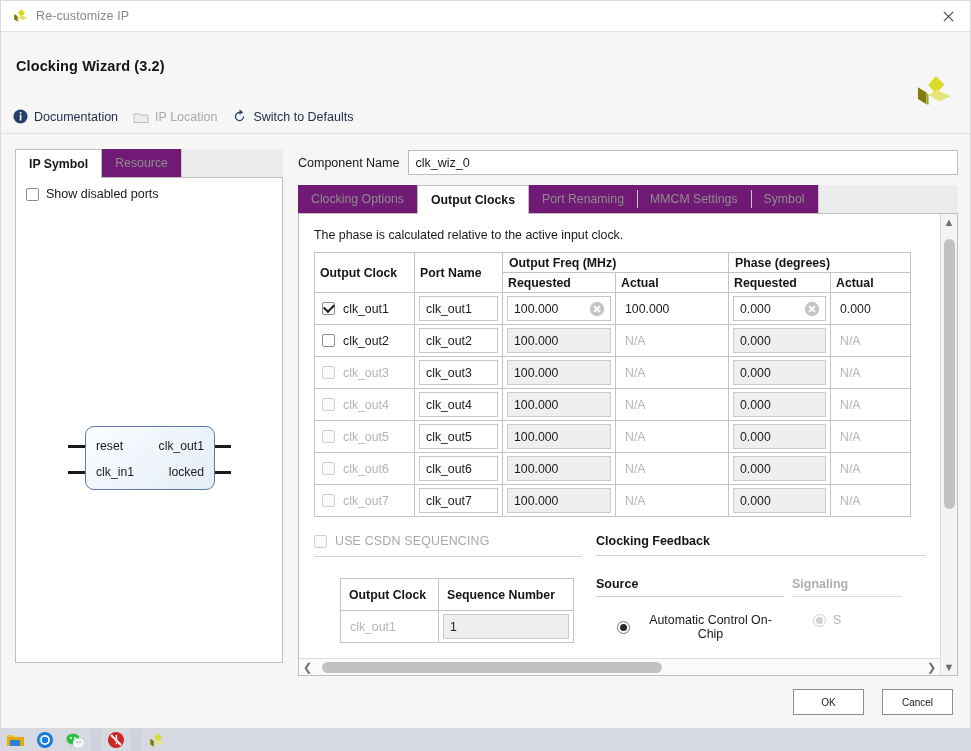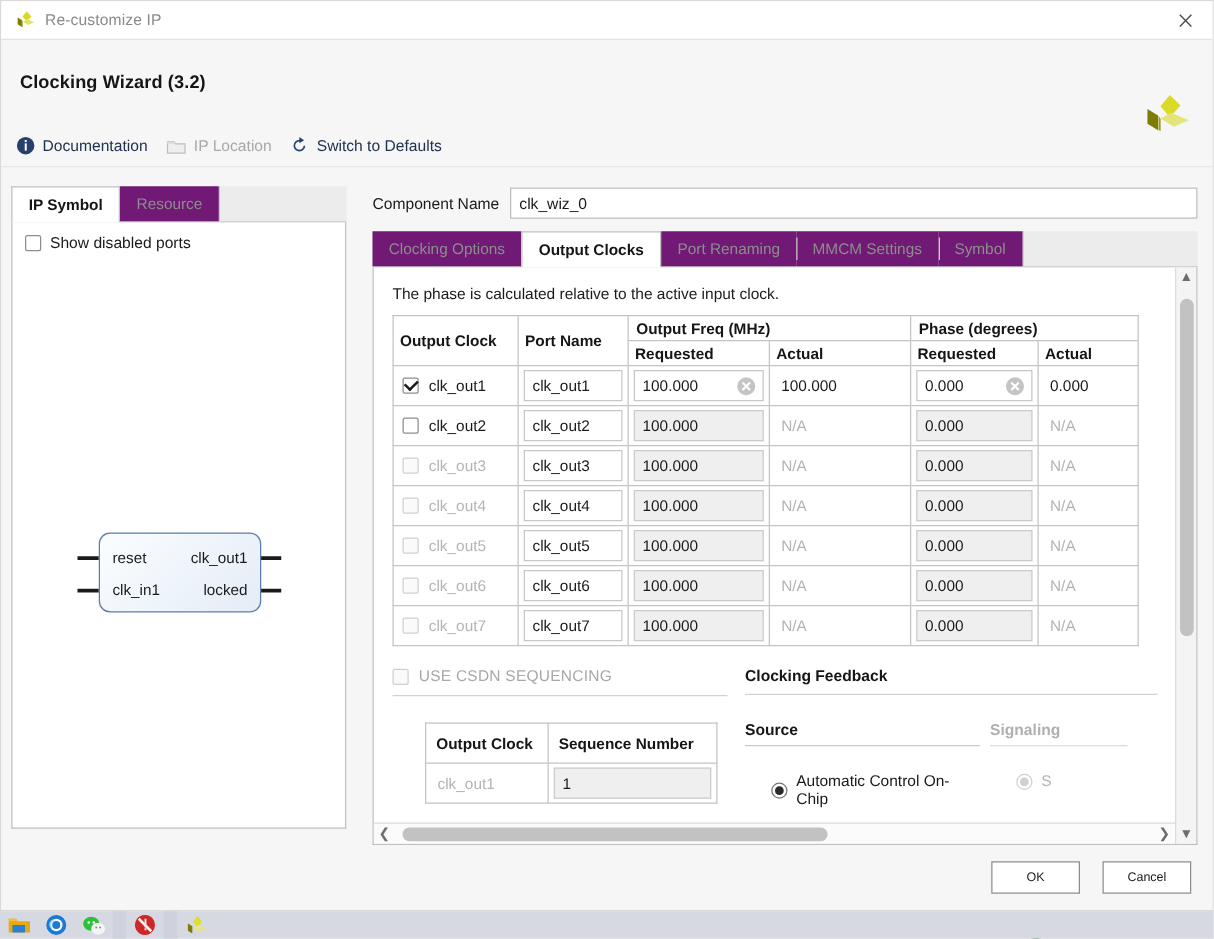--- a/index.html
+++ b/index.html
@@ -58,21 +58,21 @@
   .tb-link {
     display: flex; align-items: center; margin-right: 15px; cursor: pointer;
     height: 22px;
   }
   .tb-link .lbl { font-size: 12.5px; color: #21324e; margin-left: 6px; }
   .tb-link.disabled .lbl { color: #a9a9a9; }
   .tb-link svg { display: block; }
 
   
   #body-area {
-    flex: 1 1 auto; display: flex; padding: 16px 12px 0 8px; gap: 21px;
+    flex: 1 1 auto; display: flex; padding: 16px 12px 0 14px; gap: 15px;
     background: #f6f6f6; position: relative;
   }
 
   
   #left-panel {
     width: 268px; flex: 0 0 268px; display: flex; flex-direction: column;
     height: 513px;
   }
   .tabstrip {
     display: flex; align-items: flex-end; height: 28px;
@@ -207,21 +207,21 @@
   #fb-title { font-size: 12.5px; font-weight: bold; color: #151515;
     padding-bottom: 7px; border-bottom: 1px solid #d2d2d2; }
   #fb-cols { display: flex; margin-top: 21px; }
   #fb-col-src { width: 188px; }
   #fb-col-sig { width: 110px; margin-left: 8px; }
   .fb-colhead {
     font-size: 12.5px; font-weight: bold; color: #151515;
     padding-bottom: 5px; border-bottom: 1px solid #c9c9c9;
   }
   .fb-colhead.dis { color: #b0b0b0; border-bottom-color: #dcdcdc; }
-  .radio-row { display: flex; align-items: center; margin-top: 21px; padding-left: 21px; cursor: pointer; }
+  .radio-row { display: flex; align-items: center; margin-top: 16px; padding-left: 21px; cursor: pointer; text-align: center; }
   .radio-row .lbl { margin-left: 7px; font-size: 12.4px; }
   .radio-row.dis .lbl { color: #b4b4b4; }
   .rdo {
     width: 13px; height: 13px; border-radius: 50%; border: 1px solid #767676;
     background: #fff; display: inline-flex; align-items: center; justify-content: center;
     flex: 0 0 13px;
   }
   .rdo.sel::after { content: ""; width: 7px; height: 7px; border-radius: 50%; background: #2b2b2b; }
   .rdo.dis { border-color: #d0d0d0; }
   .rdo.dis.sel::after { background: #d0d0d0; }

